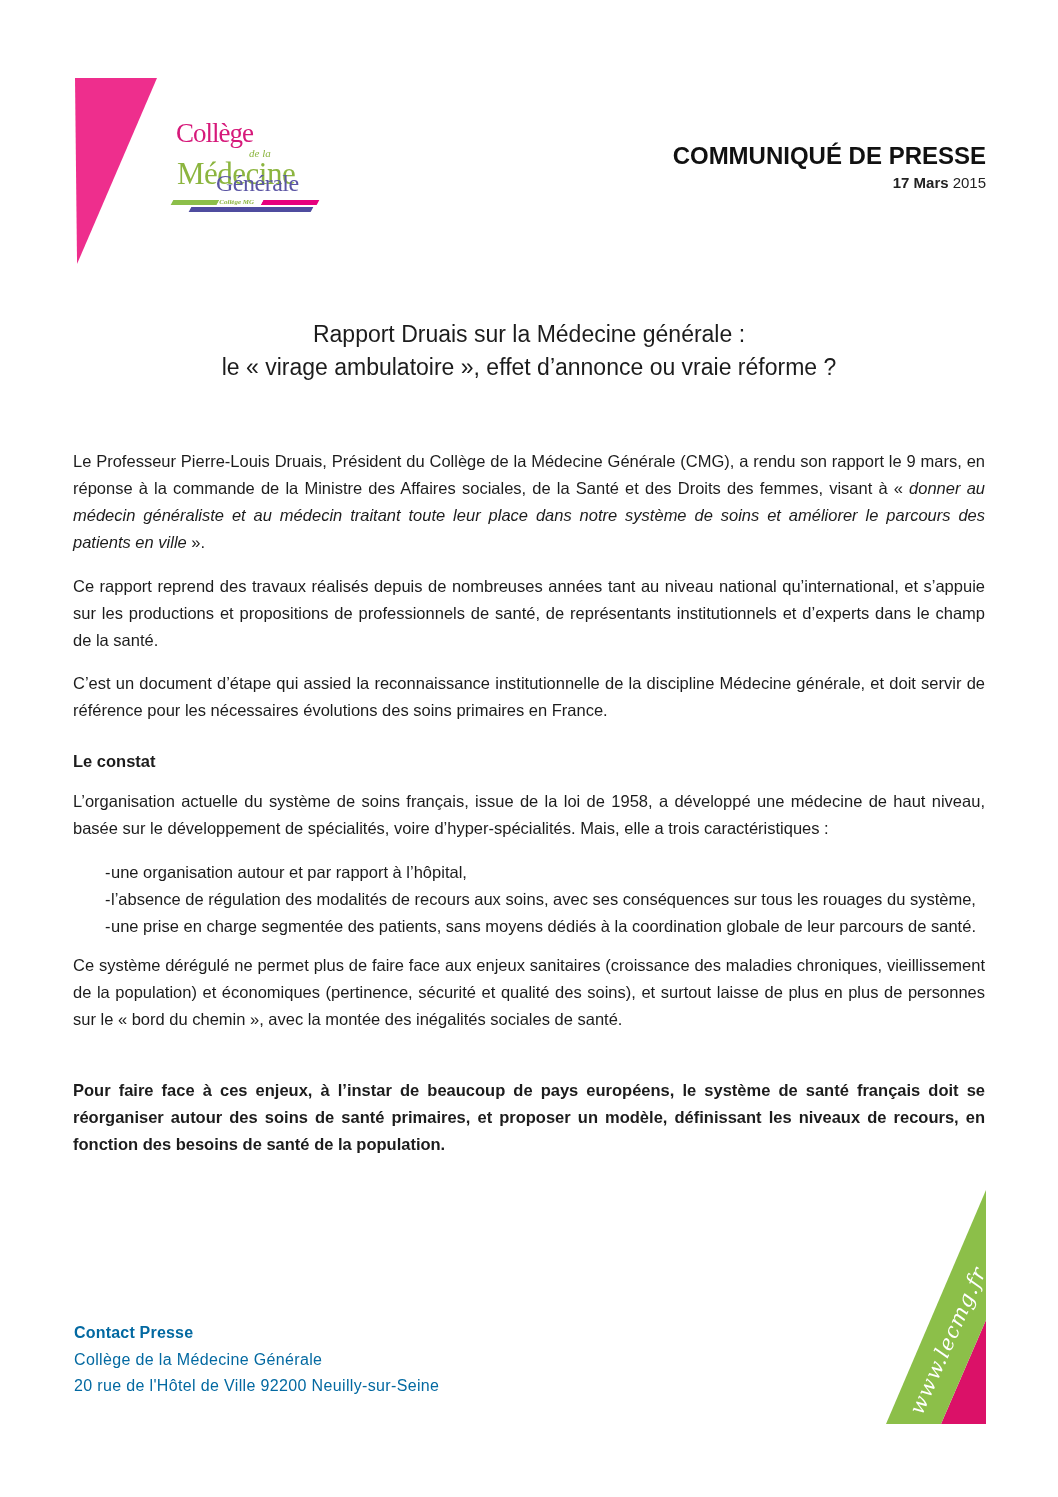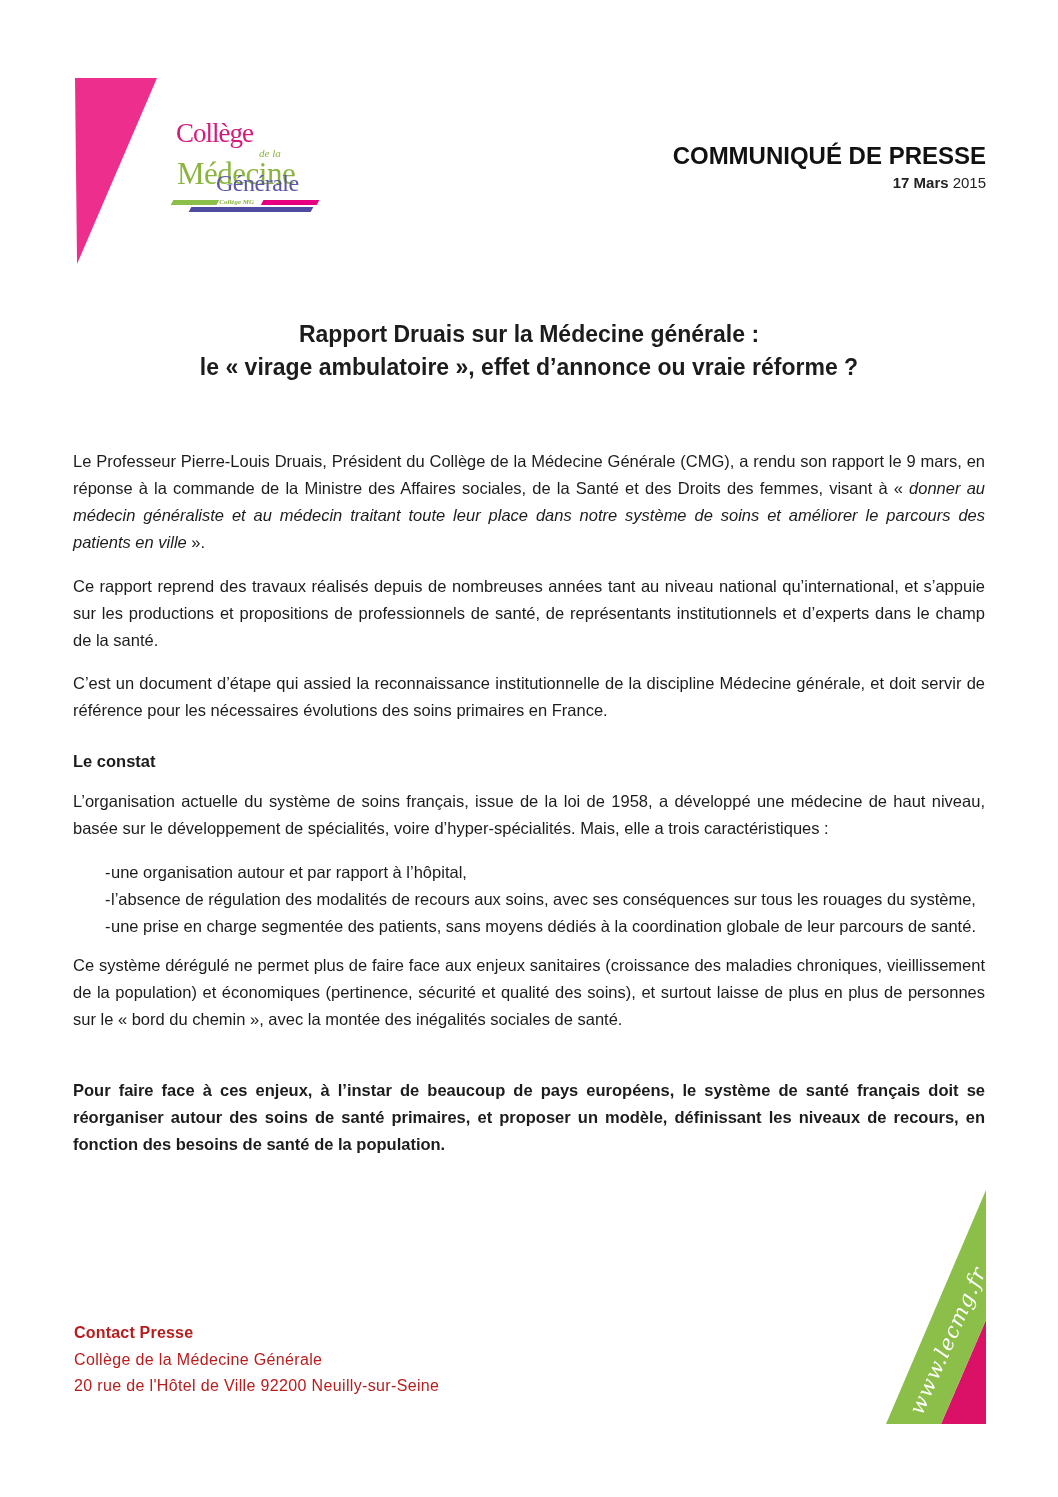--- a/index.html
+++ b/index.html
@@ -14,21 +14,21 @@
     font-family:"Liberation Sans", sans-serif; color:var(--ink);
   }
   
   .logo-triangle{
     position:absolute; left:75px; top:78px; width:82px; height:186px;
     background:var(--pink);
     clip-path:polygon(0 0,100% 0,2.5% 100%);
   }
   .logo-text{position:absolute; font-family:"Liberation Serif", serif; white-space:nowrap;}
   .logo-college{left:176px; top:118px; font-size:27px; color:var(--magenta); letter-spacing:-1px;}
-  .logo-dela{left:259px; top:147px; font-size:11px; color:var(--green-text); font-style:italic;}
+  .logo-dela{left:249px; top:147px; font-size:11px; color:var(--green-text); font-style:italic;}
   .logo-medecine{left:177px; top:156px; font-size:31px; color:var(--green-text); letter-spacing:-0.5px;}
   .logo-generale{left:216px; top:170px; font-size:24px; color:var(--purple); letter-spacing:-0.5px;}
   .logo-bar1{
     position:absolute; left:172px; top:200px; width:146px; height:5px;
     display:flex; transform:skewX(-28deg); align-items:stretch;
   }
   .bar-seg-green{width:46px; background:var(--green);}
   .bar-chip{width:44px; background:#ffffff; position:relative; overflow:visible;}
   .bar-chip span{
     position:absolute; left:1px; top:-2px; font-size:7px; font-style:italic; font-weight:bold;
@@ -44,36 +44,36 @@
   .press-block{position:absolute; right:72px; top:142px; text-align:right;}
   .press-kicker{font-size:24px; font-weight:700; color:#111;}
   .press-date{font-size:15px; margin-top:4px; color:#222;}
   .press-date .d1{font-weight:600; margin-right:4px;margin-left:40px;}
   .press-date .d2{font-weight:400;}
   
   .main{
     position:absolute; left:73px; top:318px; width:912px;
     font-size:16.5px; line-height:27px; text-align:justify;
   }
-  .doc-title{text-align:center; font-weight:700; font-size:23px; line-height:33px;}
+  .doc-title{text-align:center; font-weight:400; font-size:23px; line-height:33px;}
   .p1{margin-top:64px;}
   .p2a{margin-top:4px;}
   .p2b{margin-top:0;}
   .h-constat{margin-top:24px; font-weight:700;}
   .p3{margin-top:13px;}
   ul.dash-list{margin:0; padding:0; list-style:none;}
   ul.dash-list li{display:flex;}
   ul.dash-list .marker{flex:0 0 38px; padding-left:32px; box-sizing:border-box;}
   ul.dash-list .li-text{flex:1; text-align:justify;}
   .p4{margin-top:12px;}
   .p5{margin-top:44px; font-weight:700;}
   
   .contact{
     position:absolute; left:74px; top:1320px;
-    font-size:16px; line-height:26.5px; letter-spacing:0.35px; color:#b91c1c;
+    font-size:16px; line-height:26.5px; letter-spacing:0.35px; color:#0369a1;
   }
   .contact .c-head{font-weight:700; letter-spacing:0.2px;}
   
   .ribbon{position:absolute; left:880px; top:1188px; width:110px; height:240px;}
 </style>
 </head>
 <body>
 
 <div class="page">
 

